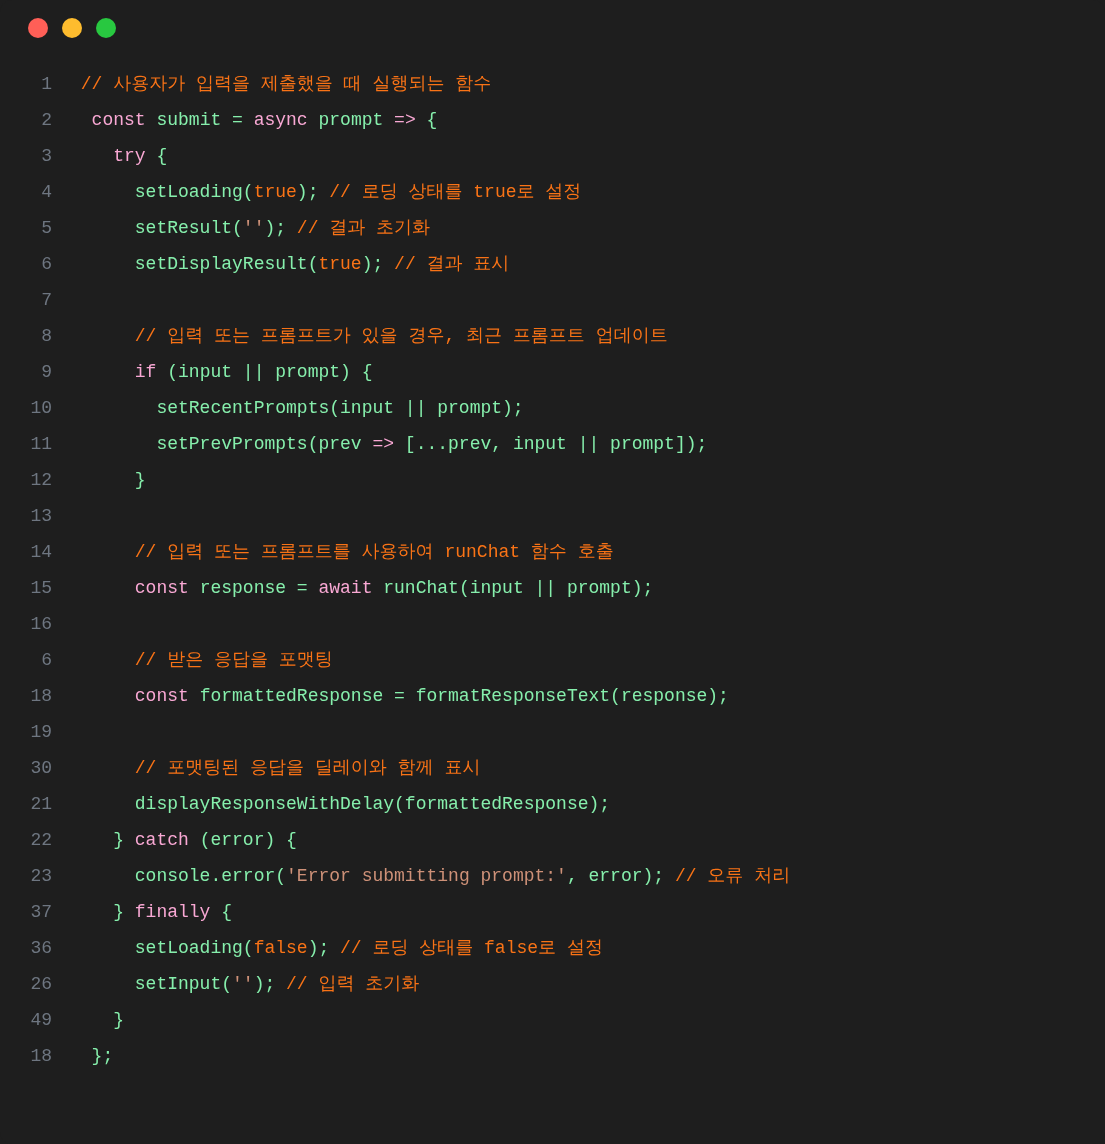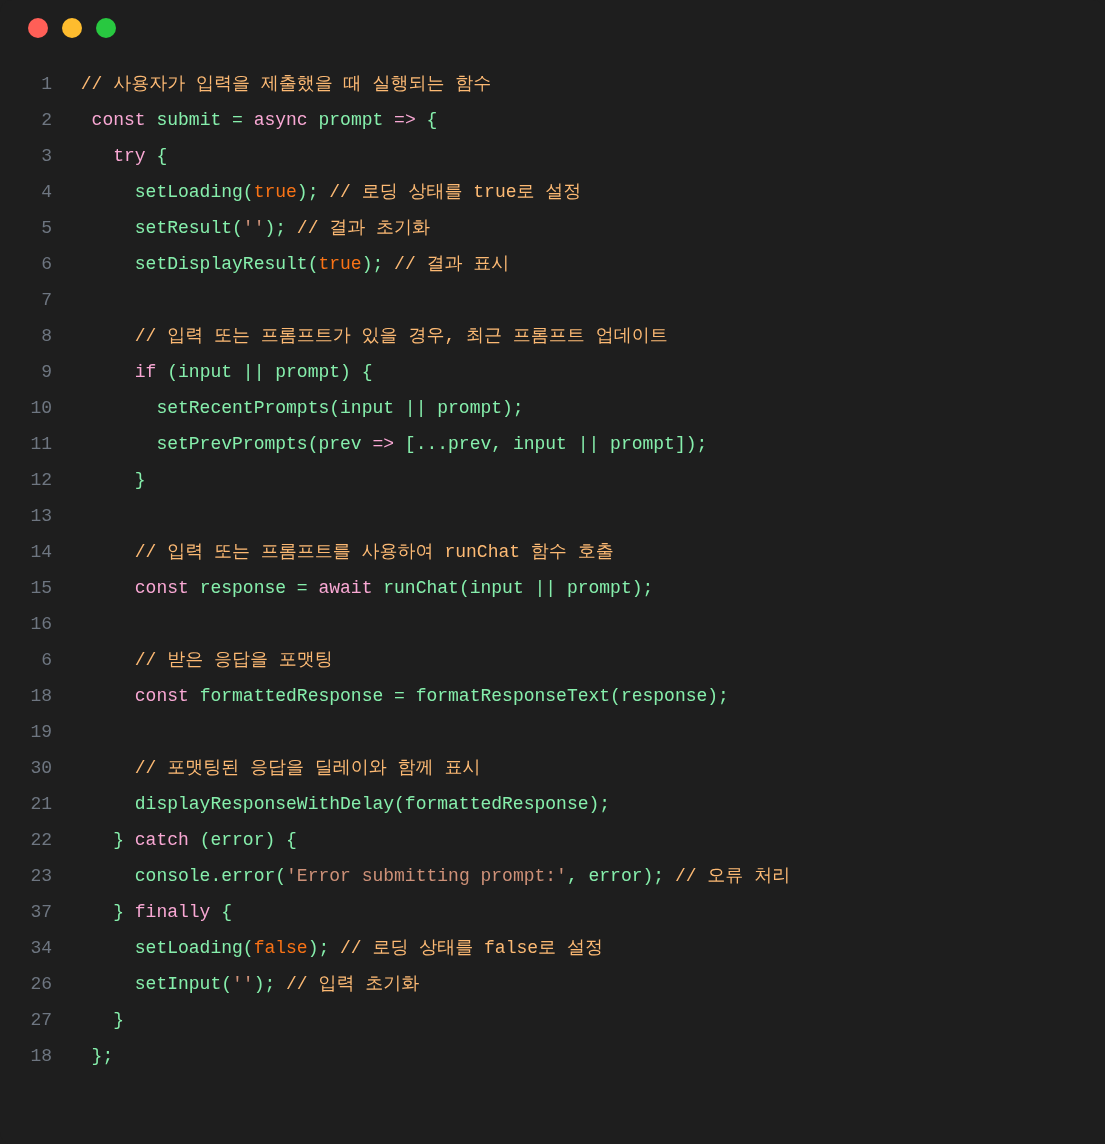--- a/index.html
+++ b/index.html
@@ -63,21 +63,21 @@
   line-height: 36px;
   color: #d4d4d4;
   white-space: pre;
   overflow: hidden;
 }
 
 .line {
   height: 36px;
 }
 
-.tok-comment { color: #fdba74; }
+.tok-comment { color: #f97316; }
 .tok-keyword { color: #f9a8d4; }
 .tok-boolean { color: #f97316; }
 .tok-string { color: #ce9178; }
 .tok-default { color: #86efac; }
 </style>
 </head>
 <body>
 
 <div class="window">
   <div class="titlebar">
@@ -104,20 +104,20 @@
         <div class="line">15</div>
         <div class="line">16</div>
         <div class="line">6</div>
         <div class="line">18</div>
         <div class="line">19</div>
         <div class="line">30</div>
         <div class="line">21</div>
         <div class="line">22</div>
         <div class="line">23</div>
         <div class="line">37</div>
-        <div class="line">34</div>
+        <div class="line">36</div>
         <div class="line">26</div>
-        <div class="line">27</div>
+        <div class="line">49</div>
         <div class="line">18</div>
       </div>
     <div class="code-area" id="code"><div class="line"><span class="tok-default"> </span><span class="tok-comment">// 사용자가 입력을 제출했을 때 실행되는 함수</span></div><div class="line"><span class="tok-default">  </span><span class="tok-keyword">const</span><span class="tok-default"> submit = </span><span class="tok-keyword">async</span><span class="tok-default"> prompt </span><span class="tok-keyword">=&gt;</span><span class="tok-default"> {</span></div><div class="line"><span class="tok-default">    </span><span class="tok-keyword">try</span><span class="tok-default"> {</span></div><div class="line"><span class="tok-default">      setLoading(</span><span class="tok-boolean">true</span><span class="tok-default">); </span><span class="tok-comment">// 로딩 상태를 true로 설정</span></div><div class="line"><span class="tok-default">      setResult(</span><span class="tok-string">''</span><span class="tok-default">); </span><span class="tok-comment">// 결과 초기화</span></div><div class="line"><span class="tok-default">      setDisplayResult(</span><span class="tok-boolean">true</span><span class="tok-default">); </span><span class="tok-comment">// 결과 표시</span></div><div class="line"><span class="tok-default"></span></div><div class="line"><span class="tok-default">      </span><span class="tok-comment">// 입력 또는 프롬프트가 있을 경우, 최근 프롬프트 업데이트</span></div><div class="line"><span class="tok-default">      </span><span class="tok-keyword">if</span><span class="tok-default"> (input || prompt) {</span></div><div class="line"><span class="tok-default">        setRecentPrompts(input || prompt);</span></div><div class="line"><span class="tok-default">        setPrevPrompts(prev </span><span class="tok-keyword">=&gt;</span><span class="tok-default"> [...prev, input || prompt]);</span></div><div class="line"><span class="tok-default">      }</span></div><div class="line"><span class="tok-default"></span></div><div class="line"><span class="tok-default">      </span><span class="tok-comment">// 입력 또는 프롬프트를 사용하여 runChat 함수 호출</span></div><div class="line"><span class="tok-default">      </span><span class="tok-keyword">const</span><span class="tok-default"> response = </span><span class="tok-keyword">await</span><span class="tok-default"> runChat(input || prompt);</span></div><div class="line"><span class="tok-default"></span></div><div class="line"><span class="tok-default">      </span><span class="tok-comment">// 받은 응답을 포맷팅</span></div><div class="line"><span class="tok-default">      </span><span class="tok-keyword">const</span><span class="tok-default"> formattedResponse = formatResponseText(response);</span></div><div class="line"><span class="tok-default"></span></div><div class="line"><span class="tok-default">      </span><span class="tok-comment">// 포맷팅된 응답을 딜레이와 함께 표시</span></div><div class="line"><span class="tok-default">      displayResponseWithDelay(formattedResponse);</span></div><div class="line"><span class="tok-default">    } </span><span class="tok-keyword">catch</span><span class="tok-default"> (error) {</span></div><div class="line"><span class="tok-default">      console.error(</span><span class="tok-string">'Error submitting prompt:'</span><span class="tok-default">, error); </span><span class="tok-comment">// 오류 처리</span></div><div class="line"><span class="tok-default">    } </span><span class="tok-keyword">finally</span><span class="tok-default"> {</span></div><div class="line"><span class="tok-default">      setLoading(</span><span class="tok-boolean">false</span><span class="tok-default">); </span><span class="tok-comment">// 로딩 상태를 false로 설정</span></div><div class="line"><span class="tok-default">      setInput(</span><span class="tok-string">''</span><span class="tok-default">); </span><span class="tok-comment">// 입력 초기화</span></div><div class="line"><span class="tok-default">    }</span></div><div class="line"><span class="tok-default">  };</span></div></div>
   </div>
 </div>
 
 </body></html>

